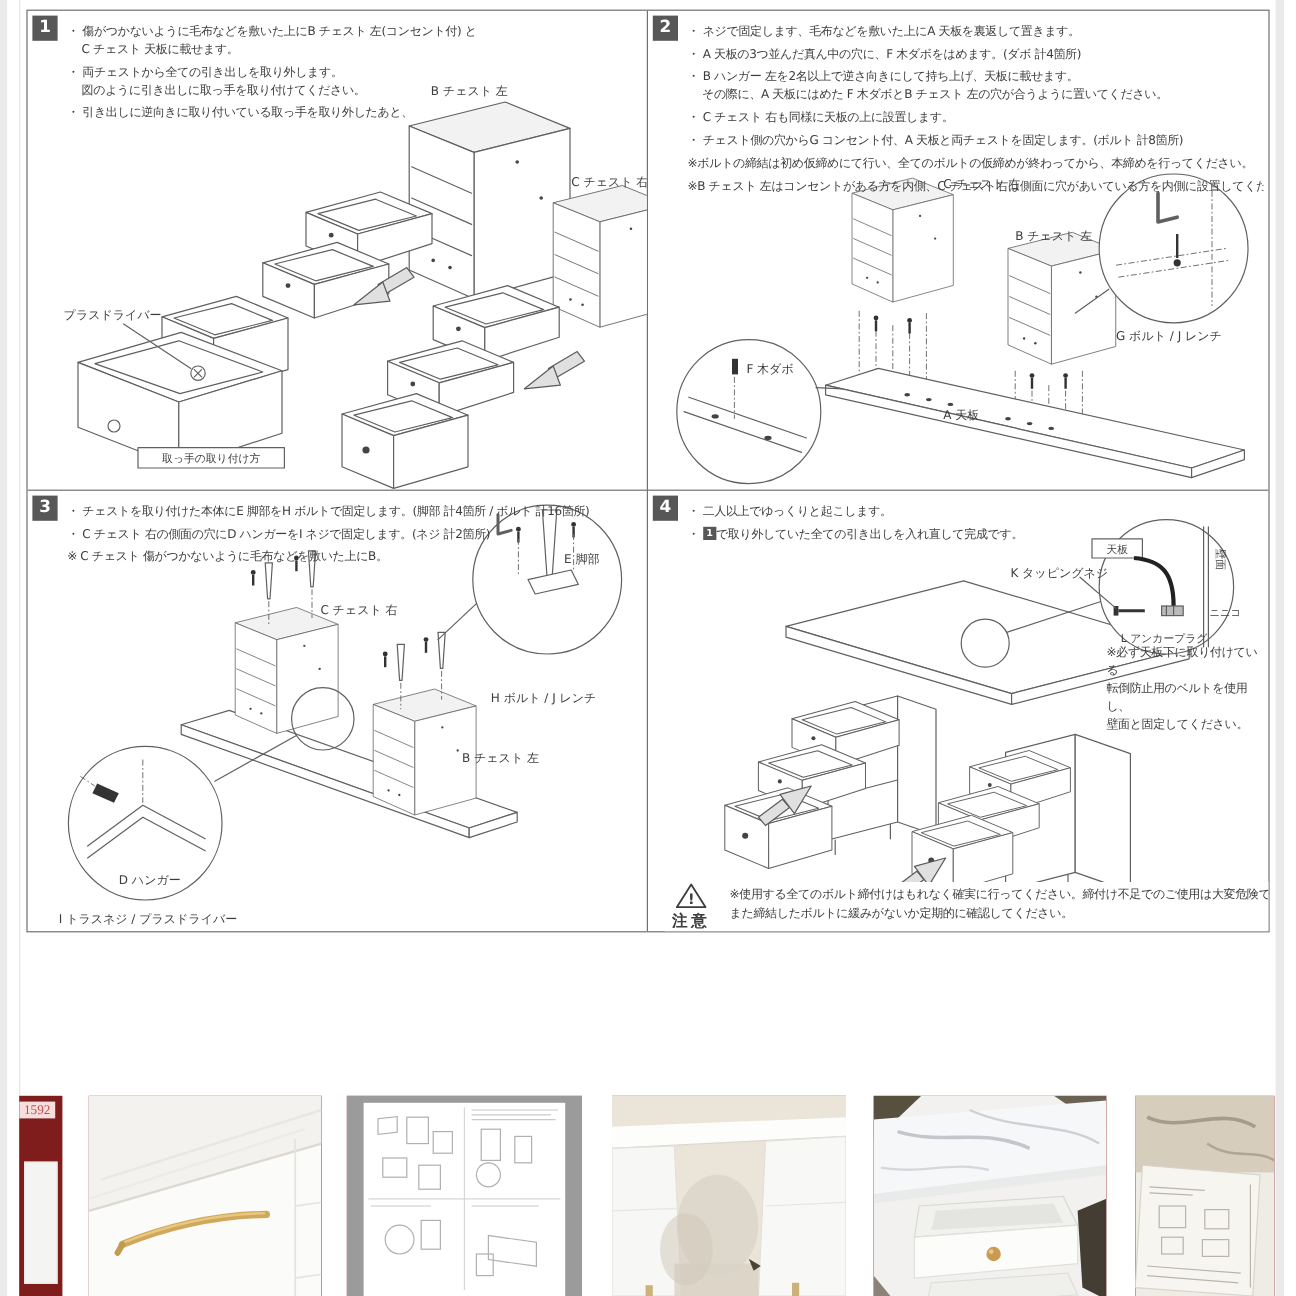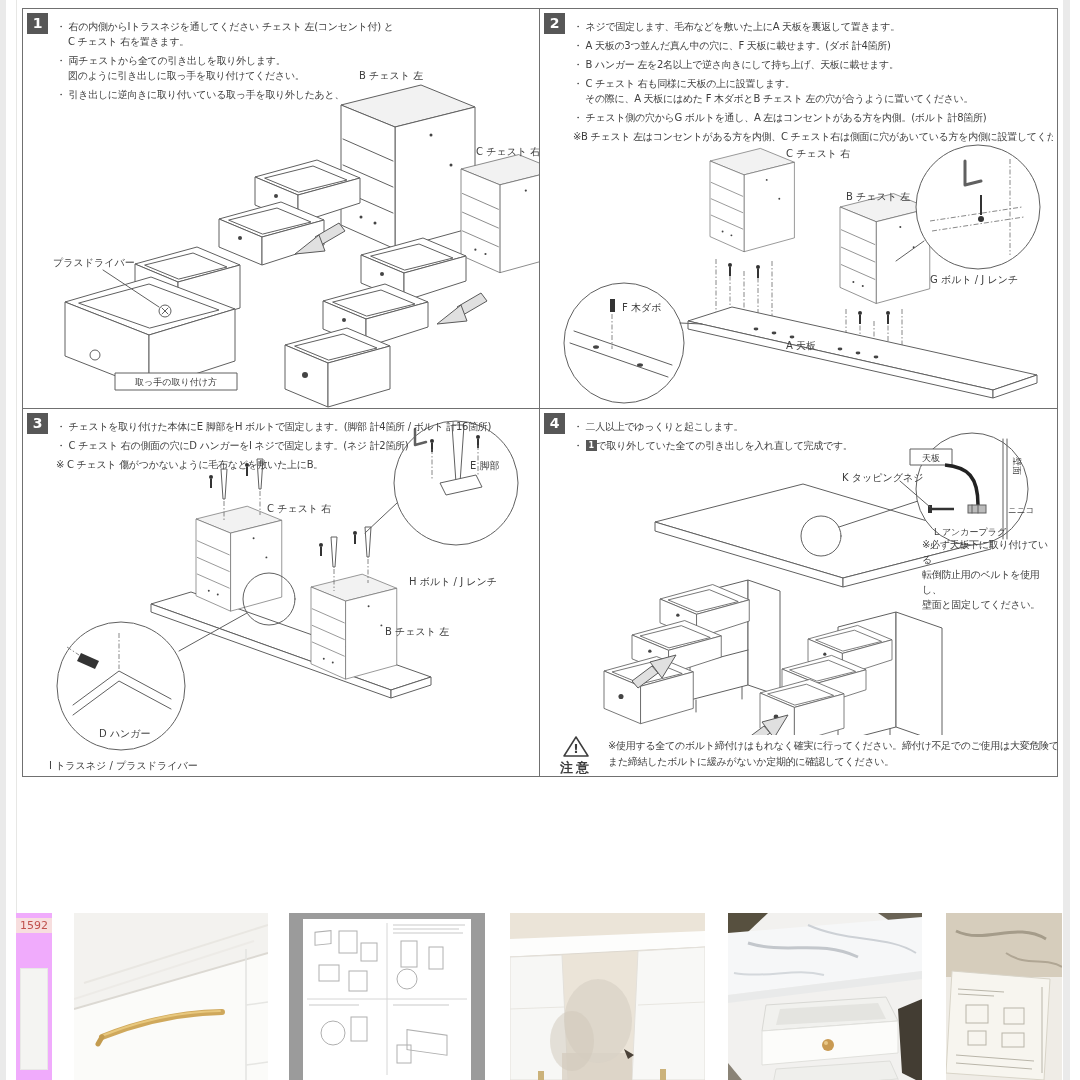--- a/index.html
+++ b/index.html
@@ -41,21 +41,21 @@
 
   .note-block{position:absolute;left:382px;top:128px;width:134px;font-size:10px;
               line-height:15px;letter-spacing:-0.3px;z-index:2;}
   .caution{position:absolute;left:14px;top:326px;display:flex;gap:10px;z-index:3;background:#fff;}
   .c-icon{width:44px;text-align:center;}
   .c-title{font-size:13px;font-weight:bold;letter-spacing:3px;margin-top:-2px;font-family:Liberation Serif, serif;}
   .c-text{font-size:10px;line-height:16px;padding-top:3px;letter-spacing:-0.3px;white-space:nowrap;}
 
   
   .thumbs{position:absolute;left:0;top:913px;width:1080px;height:167px;overflow:hidden;}
-  .thumb{position:absolute;top:0;height:167px;overflow:hidden;background:#f0abfc;cursor:pointer;}
+  .thumb{position:absolute;top:0;height:167px;overflow:hidden;background:#7f1d1d;cursor:pointer;font-family:Liberation Serif, serif;}
   .t1{left:16px;width:36px;}
   .t2{left:74px;width:194px;}
   .t3{left:289px;width:196px;}
   .t4{left:510px;width:195px;}
   .t5{left:728px;width:194px;}
   .t6{left:946px;width:116px;}
   .price-badge{position:absolute;left:0;top:5px;padding:1px 4px;background:#f7dede;
                color:#c0504d;font-size:11px;}
   .ghost{position:absolute;left:4px;top:55px;width:26px;height:100px;background:#f4f4f2;
          border:1px solid #e8e8e6;}
@@ -65,22 +65,22 @@
 
 <div class="edge-strip edge-l"></div>
 <div class="edge-strip edge-r"></div>
 <div class="edge-line"></div>
 
 <div class="sheet">
 
   <div class="panel pborder-r pborder-b">
     <div class="p-badge">1</div>
     <div class="bullets">
-      <div class="b">・ 右の内側からIトラスネジを通してください チェスト 左(コンセント付) と</div>
-      <div class="b ind">C チェスト 右を置きます。</div>
+      <div class="b">・ 傷がつかないように毛布などを敷いた上にB チェスト 左(コンセント付) と</div>
+      <div class="b ind">C チェスト 天板に載せます。</div>
       <div class="b gap">・ 両チェストから全ての引き出しを取り外します。</div>
       <div class="b ind">図のように引き出しに取っ手を取り付けてください。</div>
       <div class="b gap">・ 引き出しに逆向きに取り付いている取っ手を取り外したあと、</div>
     </div>
     <svg class="diagram" width="517" height="400" viewBox="0 0 517 400">
       <defs>
         <g id="rimdr">
           <polygon class="fw" points="0,0 62,-17 105,1 43,18"></polygon>
           <polygon class="ln" points="10,1 58,-11 92,3 44,15"></polygon>
           <polygon class="fw" points="0,0 43,18 43,46 0,28"></polygon>
@@ -143,25 +143,26 @@
       <text x="30" y="257">プラスドライバー</text>
       <rect x="92" y="364" width="122" height="17" class="fw"></rect>
       <text class="box" x="153" y="376" text-anchor="middle">取っ手の取り付け方</text>
     </svg>
   </div>
 
   <div class="panel pborder-b">
     <div class="p-badge">2</div>
     <div class="bullets">
       <div class="b">・ ネジで固定します、毛布などを敷いた上にA 天板を裏返して置きます。</div>
-      <div class="b gap">・ A 天板の3つ並んだ真ん中の穴に、F 天板に載せます。(ダボ 計4箇所)</div>
+      <div class="b gap">・ A 天板の3つ並んだ真ん中の穴に、F 木ダボをはめます。(ダボ 計4箇所)</div>
       <div class="b gap">・ B ハンガー 左を2名以上で逆さ向きにして持ち上げ、天板に載せます。</div>
+      <div class="b ind">その際に、A 天板にはめた F 木ダボとB チェスト 左の穴が合うように置いてください。</div>
       <div class="b gap">・ C チェスト 右も同様に天板の上に設置します。</div>
-      <div class="b ind">その際に、A 天板にはめた F 木ダボとB チェスト 左の穴が合うように置いてください。</div>
-      <div class="b gap">・ チェスト側の穴からG ボルトを通し、A 左はコンセントがある方を内側。(ボルト 計8箇所)</div>
+      <div class="b gap">・ チェスト側の穴からG コンセント付、A 天板と両チェストを固定します。(ボルト 計8箇所)</div>
+      <div class="b gap">※ボルトの締結は初め仮締めにて行い、全てのボルトの仮締めが終わってから、本締めを行ってください。</div>
       <div class="b gap">※B チェスト 左はコンセントがある方を内側、C チェスト右は側面に穴があいている方を内側に設置してください。</div>
     </div>
     <svg class="diagram" width="517" height="400" viewBox="0 0 517 400">
 
       <use href="#chest" transform="translate(170,152) scale(0.63)"></use>
 
       <use href="#chest" transform="translate(300,198) scale(0.67)"></use>
 
       <line class="dd" x1="176" y1="250" x2="176" y2="318"></line>
       <line class="dd" x1="190" y1="256" x2="190" y2="320"></line>

